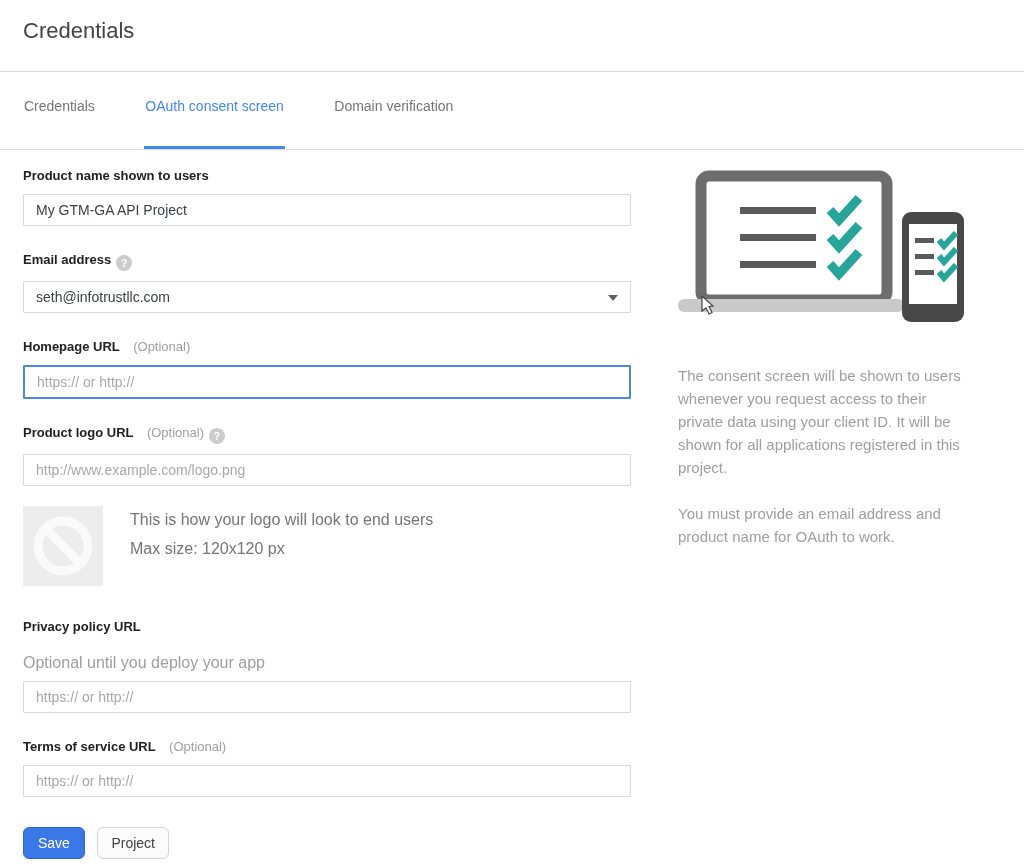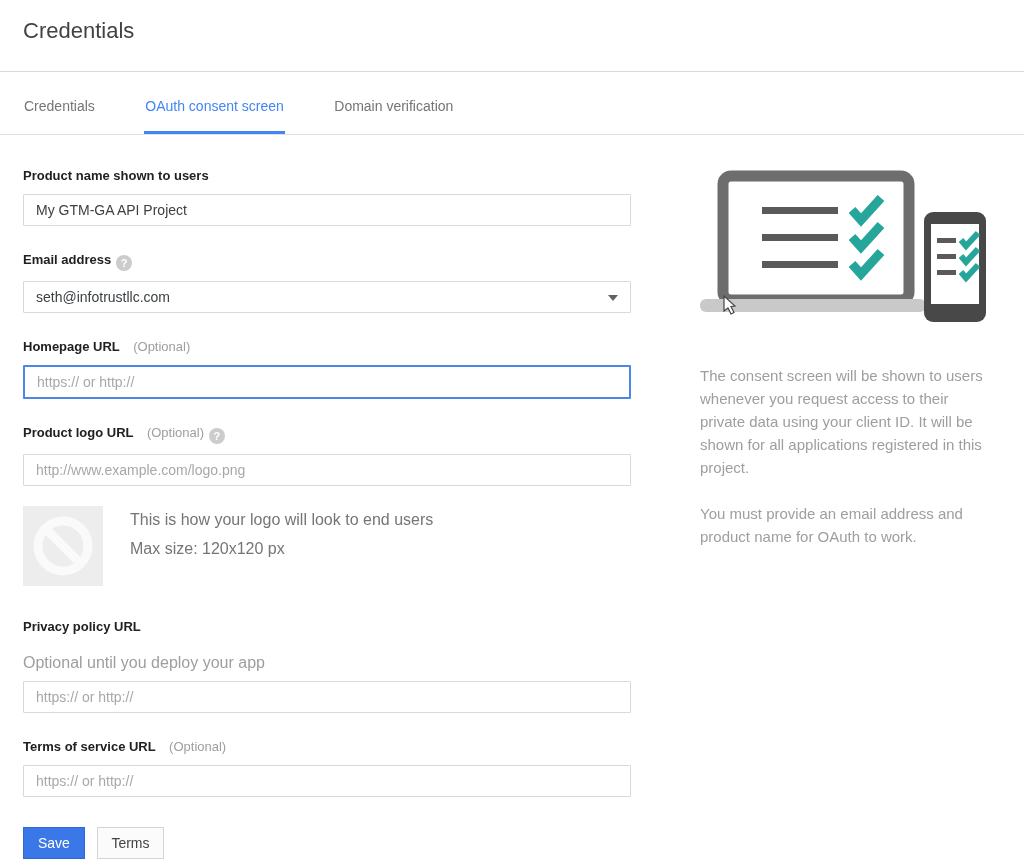--- a/index.html
+++ b/index.html
@@ -12,21 +12,21 @@
   
   .page-header { padding: 16px 24px 0 23px; height: 72px; border-bottom: 1px solid #dadada; }
   .page-title { font-size: 22px; font-weight: 400; color: #424242; line-height: 30px; }
 
   
   .tabbar { padding-left: 23px; border-bottom: 1px solid #e0e0e0; }
   .tab {
     display: inline-block; margin-right: 44px; padding: 26px 1px 18px 1px;
     font-size: 14px; color: #757575; cursor: pointer;
   }
-  .tab.active { color: #4285f4; border-bottom: 3px solid #4285f4; padding-bottom: 17px; }
+  .tab.active { color: #4285f4; border-bottom: 3px solid #4285f4; padding-bottom: 32px; }
 
   
   .form-col { position: absolute; left: 23px; top: 168px; width: 608px; }
   .group { margin-bottom: 26px; }
   .label-row { font-size: 13px; font-weight: bold; color: #212121; line-height: 16px; margin-bottom: 10px; }
   .optional { color: #9e9e9e; font-weight: normal; margin-left: 10px; }
   .sublabel { font-size: 16px; font-weight: normal; color: #9e9e9e; line-height: 16px; margin: 20px 0 10px 0; }
   .help-icon {
     display: inline-block; width: 16px; height: 16px; border-radius: 50%;
     background: #cccccc; color: #ffffff; font-size: 11px; font-weight: bold;
@@ -52,27 +52,27 @@
 
   
   .logo-preview { display: flex; margin: 20px 0 33px 0; }
   .logo-box { width: 80px; height: 80px; background: #ededed; flex: none;
     display: flex; align-items: center; justify-content: center; }
   .logo-captions { margin-left: 27px; padding-top: 5px; font-size: 16px; color: #757575; }
   .logo-captions .cap1 { margin-bottom: 11px; }
 
   
   .button-row { margin-top: 30px; }
-  .btn { font-family: "Liberation Sans", sans-serif; font-size: 14px; border-radius: 0;
+  .btn { font-family: "Liberation Sans", sans-serif; font-size: 14px; border-radius: 6px;
     padding: 7px 14px; cursor: pointer; }
   .btn-save { background: #3b78e7; border: 1px solid #3367d6; color: #ffffff; }
   .btn-cancel { background: #fbfbfb; border: 1px solid #d5d5d5; color: #424242; margin-left: 8px; padding: 7px 13px; }
 
   
-  .aside-col { position: absolute; left: 700px; top: 166px; width: 296px; }
+  .aside-col { position: absolute; left: 678px; top: 166px; width: 296px; }
   .illustration { display: block; }
   .aside-text p { font-size: 15px; line-height: 23px; color: #9e9e9e; margin: 0; }
   .aside-text .p1 { margin-top: 42px; }
   .aside-text .p2 { margin-top: 23px; }
 </style>
 </head>
 <body>
 
 <div class="page-header">
   <div class="page-title">Credentials</div>
@@ -139,21 +139,21 @@
   <div class="group">
     <div class="label-row">
       <span>Terms of service URL</span>
       <span class="optional">(Optional)</span>
     </div>
     <input class="text-input" type="text" placeholder="https:// or http://" style="">
   </div>
 
   <div class="button-row">
     <button class="btn btn-save">Save</button>
-    <button class="btn btn-cancel">Terms</button>
+    <button class="btn btn-cancel">Project</button>
   </div>
 
 </div>
 
 <div class="aside-col">
   <svg class="illustration" width="296" height="156" viewBox="0 0 296 156">
 
     <g>
       <rect x="23" y="10" width="186" height="124" rx="8" fill="#ffffff" stroke="#6d6d6d" stroke-width="11"></rect>
       <rect x="0" y="133" width="226" height="13" rx="6" fill="#c9c9c9"></rect>

